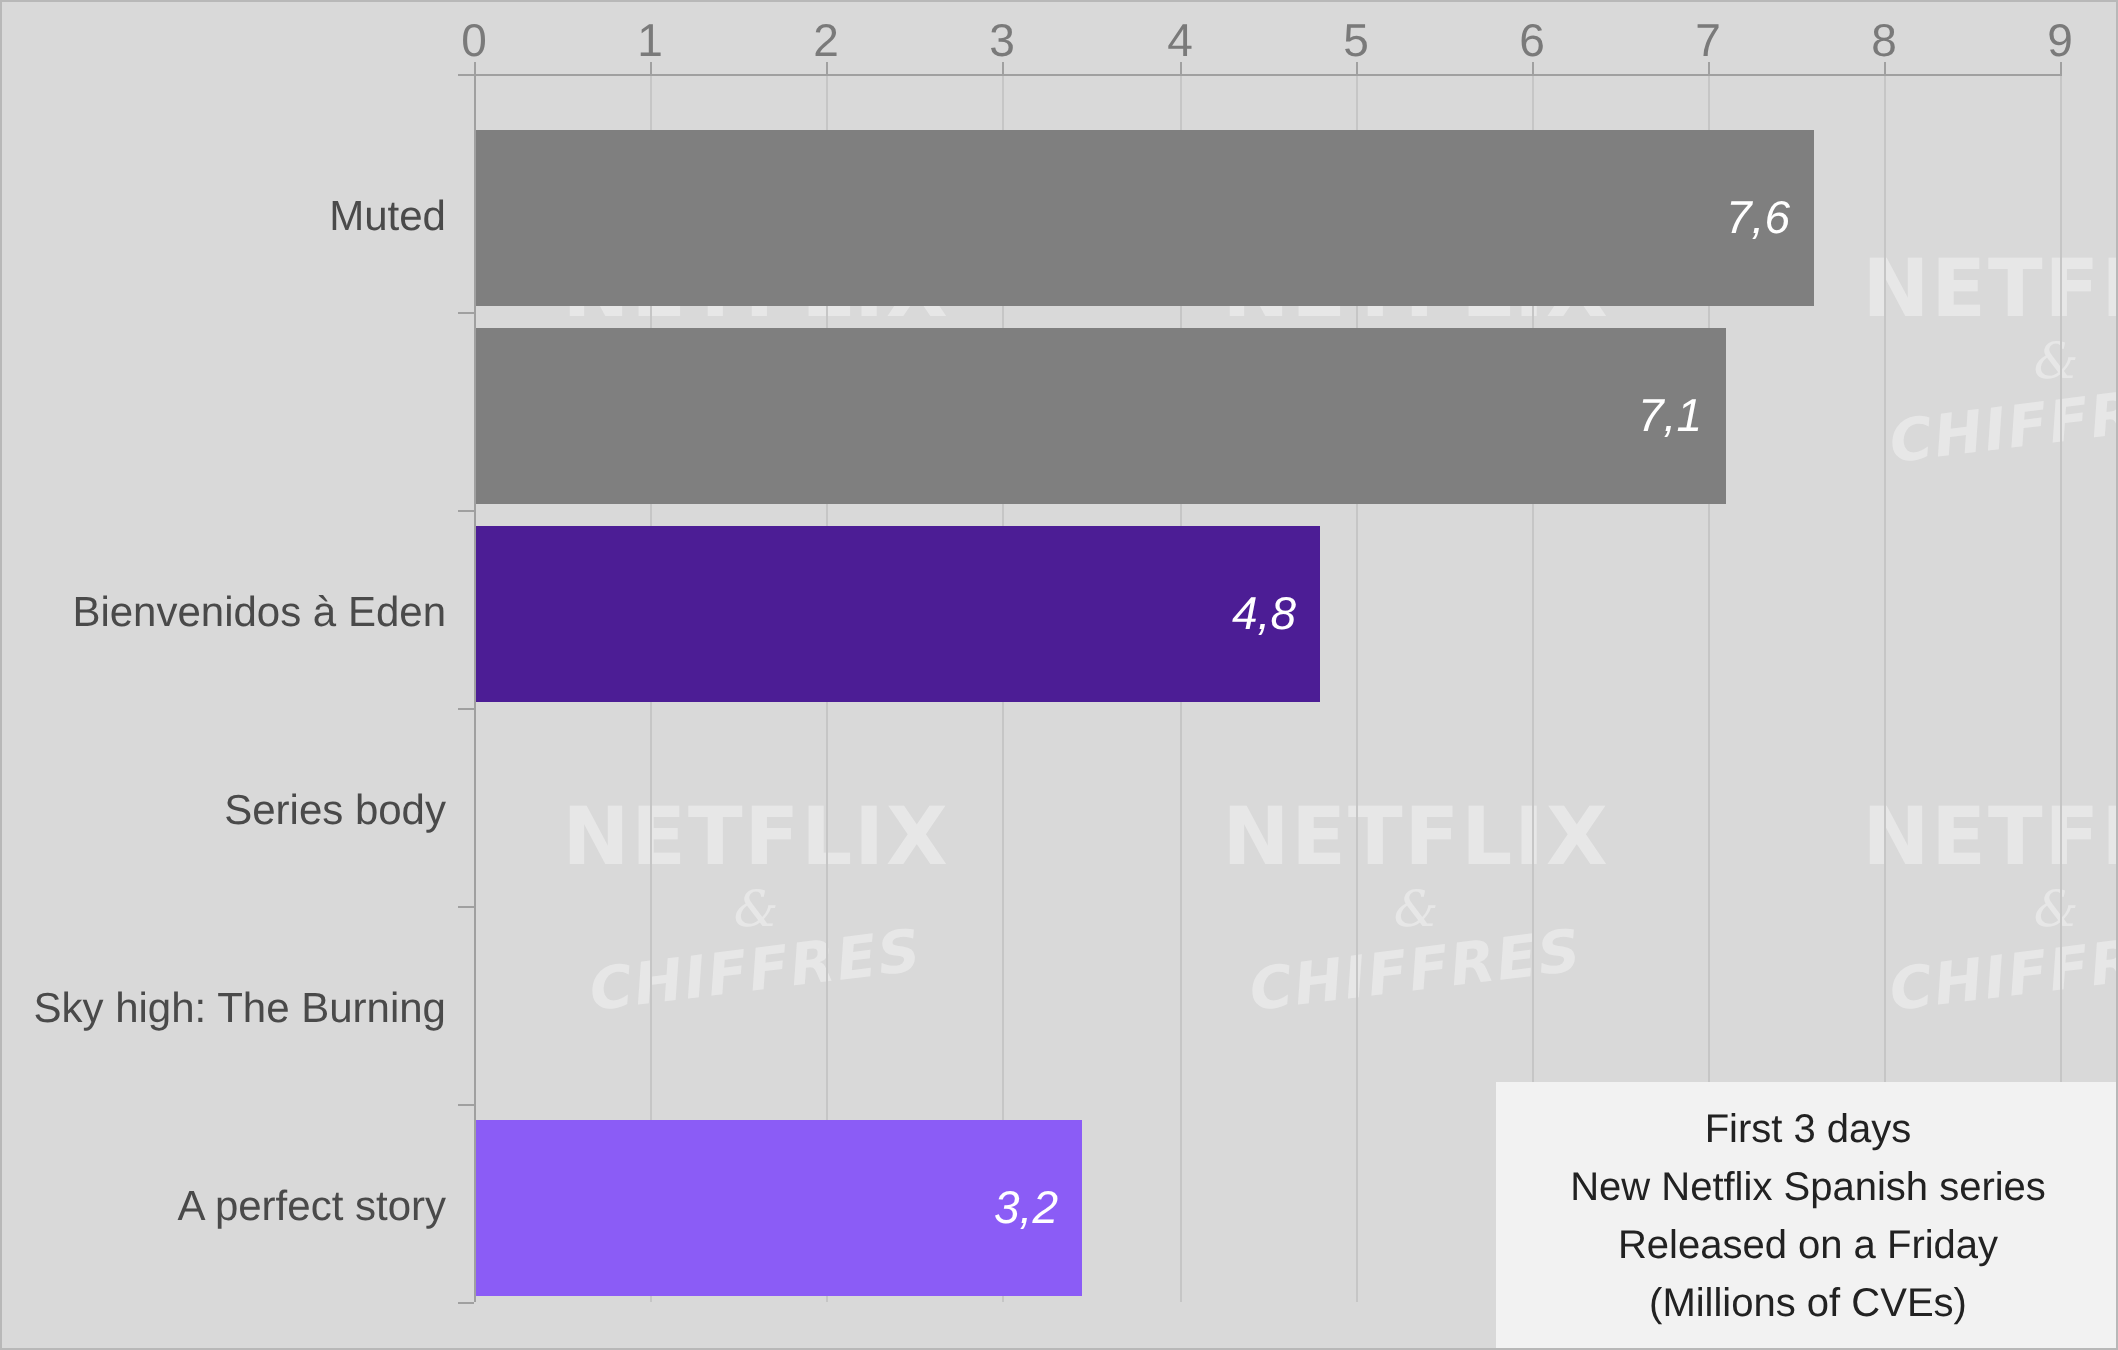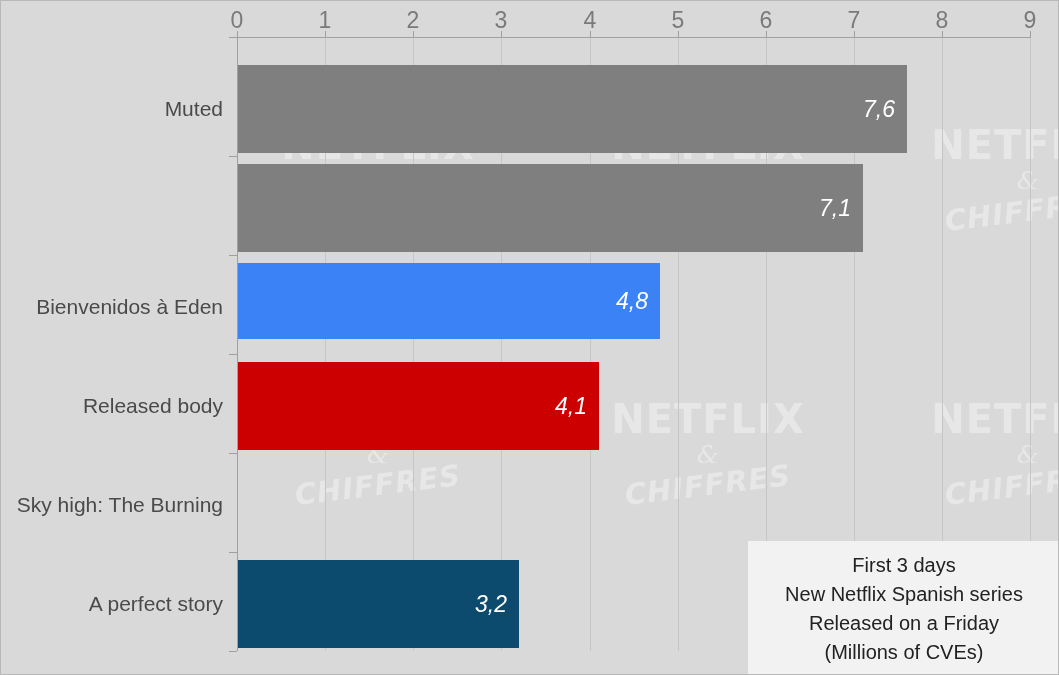--- a/index.html
+++ b/index.html
@@ -228,27 +228,24 @@
     <div class="gridline" style="left:617px;"></div>
     <div class="gridline" style="left:705px;"></div>
     <div class="gridline" style="left:793px;"></div>
 
     <div class="bar" style="top:28px;height:88px;width:670px;background:#7f7f7f;">
       <span class="bar-value">7,6</span>
     </div>
     <div class="bar" style="top:127px;height:88px;width:626px;background:#7f7f7f;">
       <span class="bar-value">7,1</span>
     </div>
-    <div class="bar" style="top:226px;height:76px;width:423px;background:#3b82f6;">
+    <div class="bar" style="top:226px;height:88px;width:423px;background:#4c1d95;">
       <span class="bar-value">4,8</span>
     </div>
-    <div class="bar" style="top:325px;height:88px;width:362px;background:#cc0000;">
-      <span class="bar-value">4,1</span>
-    </div>
-    <div class="bar" style="top:523px;height:88px;width:282px;background:#0c4a6e;">
+    <div class="bar" style="top:523px;height:88px;width:304px;background:#8b5cf6;">
       <span class="bar-value">3,2</span>
     </div>
   </div>
 
   <div class="axis-top-line"></div>
   <div class="axis-left-line"></div>
 
   <div class="tick-mark" style="left:236px;"></div>
   <div class="tick-mark" style="left:324px;"></div>
   <div class="tick-mark" style="left:412px;"></div>
@@ -274,21 +271,21 @@
   <div class="y-tick" style="top:36px;"></div>
   <div class="y-tick" style="top:155px;"></div>
   <div class="y-tick" style="top:254px;"></div>
   <div class="y-tick" style="top:353px;"></div>
   <div class="y-tick" style="top:452px;"></div>
   <div class="y-tick" style="top:551px;"></div>
   <div class="y-tick" style="top:650px;"></div>
 
   <div class="cat-label-wrap" style="top:96px;">Muted</div>
   <div class="cat-label-wrap" style="top:294px;">Bienvenidos à Eden</div>
-  <div class="cat-label-wrap" style="top:393px;">Released body</div>
+  <div class="cat-label-wrap" style="top:393px;">Series body</div>
   <div class="cat-label-wrap" style="top:492px;">Sky high: The Burning</div>
   <div class="cat-label-wrap" style="top:591px;">A perfect story</div>
 
   <div class="legend-box">
     <div class="legend-line">First 3 days</div>
     <div class="legend-line">New Netflix Spanish series</div>
     <div class="legend-line">Released on a Friday</div>
     <div class="legend-line">(Millions of CVEs)</div>
   </div>
 

